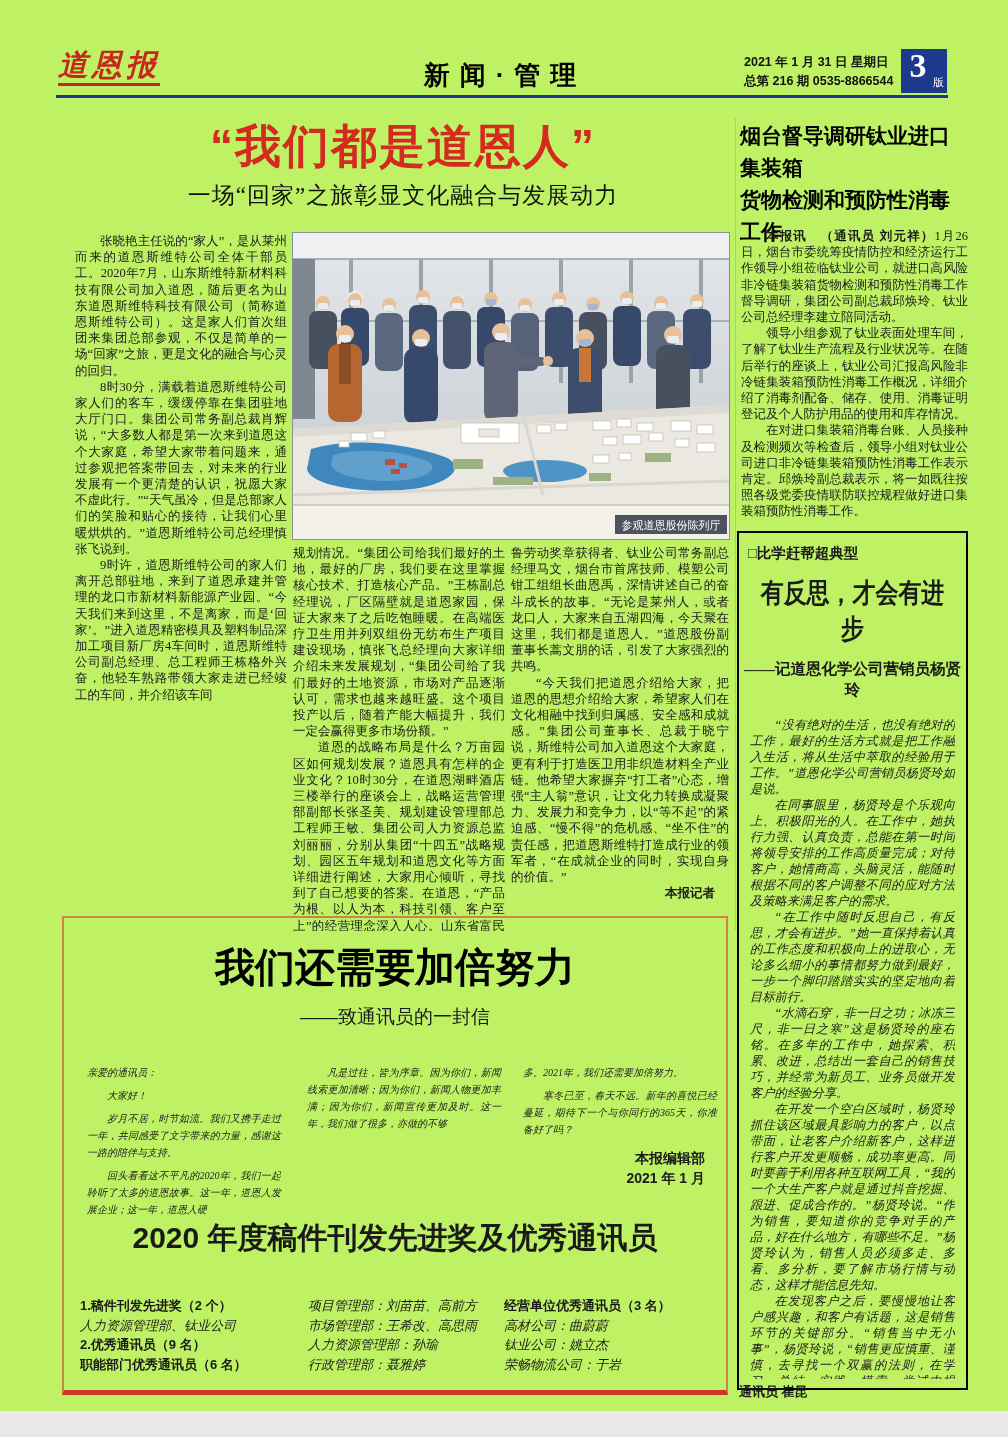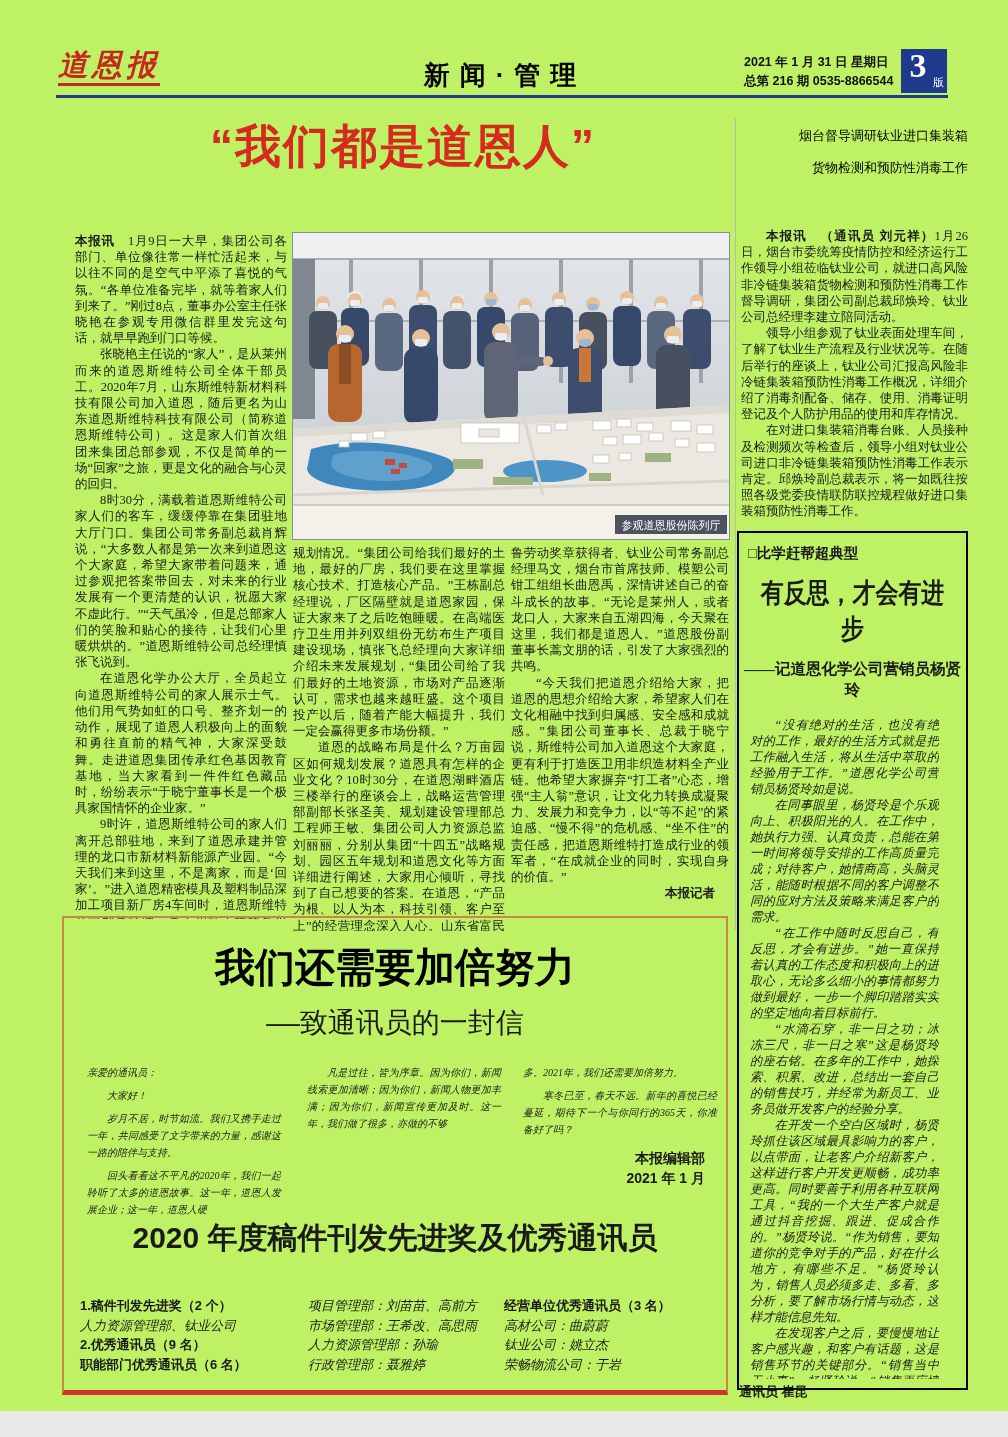--- a/index.html
+++ b/index.html
@@ -34,39 +34,39 @@
   .col p.cont{text-indent:0;}
   .lead{font-family:var(--sans);font-weight:bold;}
   .c1{left:75px;top:233px;width:212px;height:686px;}
   .c2{left:293px;top:545px;width:212px;height:386px;}
   .c3{left:511px;top:545px;width:218px;height:386px;}
   .byline{text-align:right;font-family:var(--sans);font-weight:bold;font-size:13px;
           margin-top:10px;padding-right:14px;text-indent:0 !important;}
   .photo{position:absolute;left:293px;top:233px;width:436px;height:306px;outline:1px solid #8a8f96;}
   .vdivider{position:absolute;left:735px;top:118px;width:1px;height:812px;background:#b9b9b9;}
   
-  .r-title{position:absolute;left:740px;top:120px;width:228px;text-align:right;
-           font-family:var(--sans);font-weight:400;font-size:13px;line-height:32px;color:#000;}
+  .r-title{position:absolute;left:740px;top:120px;width:228px;text-align:left;
+           font-family:var(--sans);font-weight:700;font-size:21px;line-height:32px;color:#000;}
   .r-body{left:741px;top:228px;width:227px;height:300px;}
   
   .black-box{position:absolute;left:737px;top:531px;width:227px;height:855px;border:2px solid #000;}
   .bb-tag{margin:11px 0 0 9px;font-family:var(--sans);font-weight:bold;font-size:14.5px;}
   .bb-title{margin-top:12px;text-align:center;font-family:var(--sans);font-weight:900;font-size:27px;
             transform:scaleX(.85);}
   .bb-sub{margin-top:12px;text-align:center;font-family:var(--serif);font-size:15.5px;font-weight:bold;}
-  .bb-body{margin:16px 27px 0 11px;height:662px;overflow:hidden;text-align:justify;}
+  .bb-body{margin:16px 11px 0 11px;height:662px;overflow:hidden;text-align:justify;}
   .bb-body p{margin:0;font-style:italic;font-size:12.3px;line-height:16px;text-indent:2em;}
   .bb-byline{font-family:var(--sans);font-weight:bold;font-size:13px;margin:4px 13px 0 0;}
   
   .orange-box{position:absolute;left:62px;top:916px;width:662px;height:472px;
               border:2px solid var(--orange);border-bottom:5px solid var(--boxred);}
   .lt-title{position:absolute;left:0;width:100%;top:22px;text-align:center;
             font-family:var(--sans);font-weight:900;font-size:40px;color:#000;}
   .lt-sub{position:absolute;left:0;width:100%;top:86px;text-align:center;
-            font-family:Liberation Mono, monospace;font-size:28px;}
+            font-family:Liberation Sans, sans-serif;font-size:19px;}
   .lcol{position:absolute;top:140px;width:206px;height:162px;overflow:hidden;text-align:justify;}
   .lcol p{margin:6px;font-style:italic;font-size:10px;line-height:17px;text-indent:2em;}
   .lcol p.noind{text-indent:0;}
   .lcol p.cont{text-indent:0;}
   .lc1{left:17px;} .lc2{left:237px;} .lc3{left:453px;}
   .lt-sign{margin-top:10px;text-align:right;font-style:normal !important;
            font-family:var(--sans);font-weight:bold;font-size:14px;line-height:20px;padding-right:18px;}
   .aw-title{position:absolute;left:0;width:100%;top:300px;text-align:center;
             font-family:var(--sans);font-weight:900;font-size:30px;}
   .acol{position:absolute;top:378px;width:212px;}
@@ -88,26 +88,25 @@
     <div>2021 年 1 月 31 日  星期日</div>
     <div>总第 216 期  0535-8866544</div>
   </div>
   <div class="page-box">
     <div class="num">3</div>
     <div class="ban">版</div>
   </div>
   <div class="header-rule"></div>
 
   <div class="m-title">“我们都是道恩人”</div>
+  <div class="m-sub">一场“回家”之旅彰显文化融合与发展动力</div>
 
   <div class="col c1">
-    <p class="cont"><b class="lead">本报讯</b><span>　1月9日一大早，集团公司各部门、单位像往常一样忙活起来，与以往不同的是空气中平添了喜悦的气氛。“各单位准备完毕，就等着家人们到来了。”刚过8点，董事办公室主任张晓艳在参观专用微信群里发完这句话，就早早跑到门口等候。</span></p>
     <p>张晓艳主任说的“家人”，是从莱州而来的道恩斯维特公司全体干部员工。2020年7月，山东斯维特新材料科技有限公司加入道恩，随后更名为山东道恩斯维特科技有限公司（简称道恩斯维特公司）。这是家人们首次组团来集团总部参观，不仅是简单的一场“回家”之旅，更是文化的融合与心灵的回归。</p>
     <p>8时30分，满载着道恩斯维特公司家人们的客车，缓缓停靠在集团驻地大厅门口。集团公司常务副总裁肖辉说，“大多数人都是第一次来到道恩这个大家庭，希望大家带着问题来，通过参观把答案带回去，对未来的行业发展有一个更清楚的认识，祝愿大家不虚此行。”“天气虽冷，但是总部家人们的笑脸和贴心的接待，让我们心里暖烘烘的。”道恩斯维特公司总经理慎张飞说到。</p>
-    <p>在道恩化学办公大厅，全员起立向道恩斯维特公司的家人展示士气。他们用气势如虹的口号、整齐划一的动作，展现了道恩人积极向上的面貌和勇往直前的精气神，大家深受鼓舞。走进道恩集团传承红色基因教育基地，当大家看到一件件红色藏品时，纷纷表示“于晓宁董事长是一个极具家国情怀的企业家。”</p>
     <p>9时许，道恩斯维特公司的家人们离开总部驻地，来到了道恩承建并管理的龙口市新材料新能源产业园。“今天我们来到这里，不是离家，而是‘回家’。”进入道恩精密模具及塑料制品深加工项目新厂房4车间时，道恩斯维特公司副总经理、总工程师王栋格外兴奋，他轻车熟路带领大家走进已经竣工的车间，并介绍该车间</p>
   </div>
 
   <svg class="photo" viewBox="0 0 436 306" preserveAspectRatio="none">
     <defs>
       <linearGradient id="wall" x1="0" y1="0" x2="0" y2="1">
         <stop offset="0" stop-color="#e4e7ea"></stop>
           <stop offset="1" stop-color="#c3c9cf"></stop>
       </linearGradient>
     </defs>

